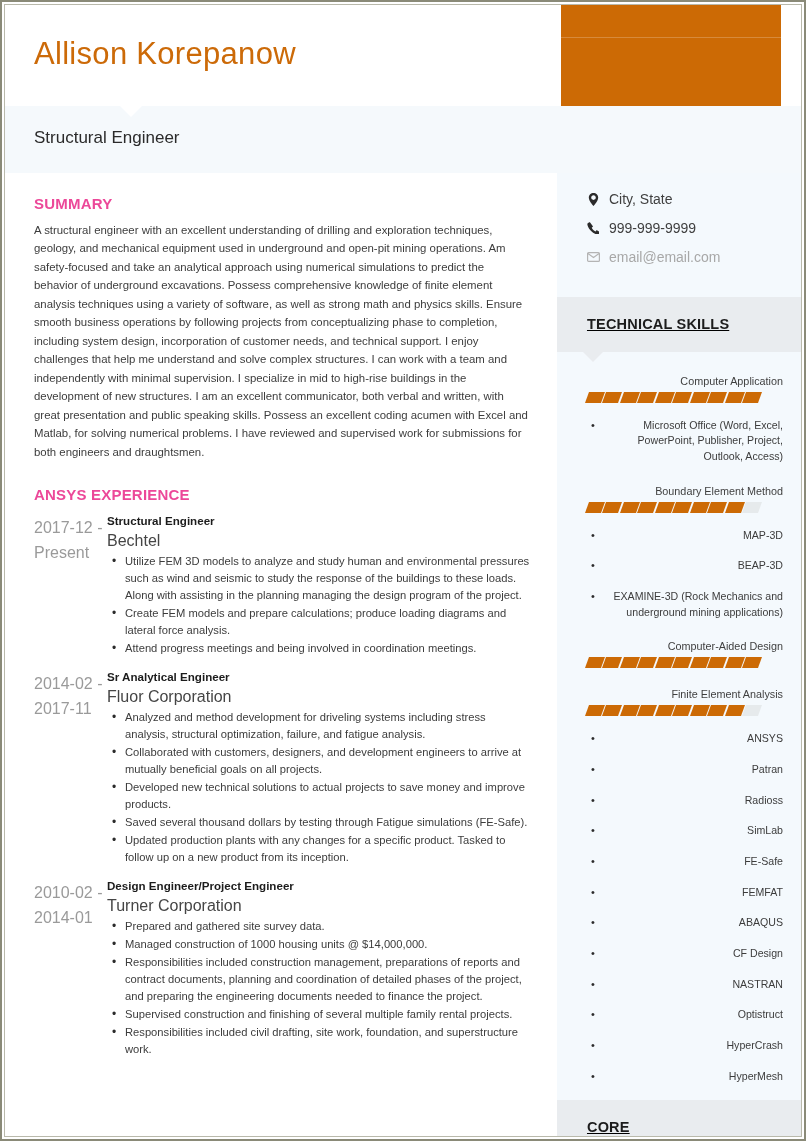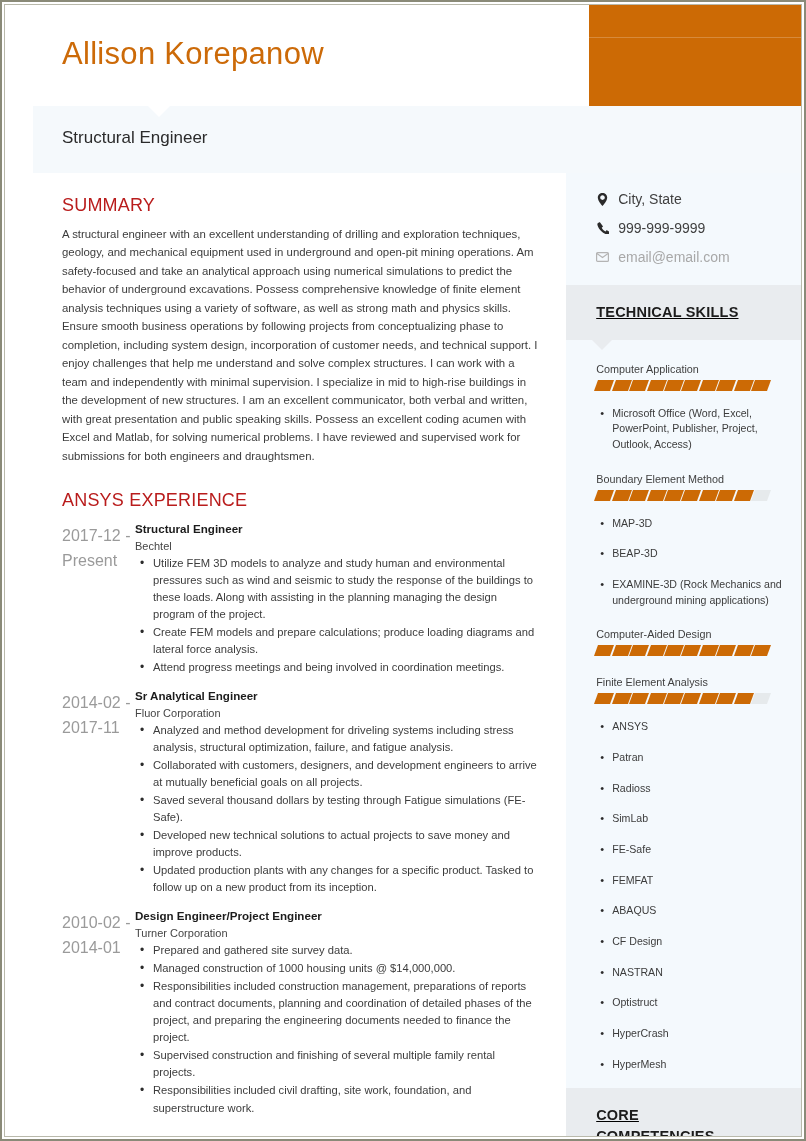--- a/index.html
+++ b/index.html
@@ -18,21 +18,20 @@
     background: #ffffff;
     border: 2px solid #8a8a78;
     overflow: hidden;
   }
   #page-inner {
     position: absolute;
     inset: 2px;
     background: #ffffff;
     border: 1px solid #b9b9ab;
     overflow: hidden;
-    padding-left: 28px;
   }
 
   
   .header {
     position: relative;
     height: 101px;
     background: #ffffff;
   }
   .name {
     position: absolute;
@@ -93,23 +92,23 @@
     height: 970px;
   }
 
   
   .main-col {
     width: 556px;
     padding: 22px 26px 0 29px;
     background: #ffffff;
   }
   .sec-heading {
-    font-size: 18px;
-    font-weight: normal;
-    color: #b91c1c;
+    font-size: 15px;
+    font-weight: bold;
+    color: #ec4899;
     letter-spacing: .2px;
     margin-bottom: 9px;
   }
   .summary-text {
     font-size: 11.4px;
     line-height: 1.62;
     color: #3c3c3c;
     text-align: left;
   }
   .work-heading { margin-top: 25px; margin-bottom: 11px; }
@@ -127,21 +126,21 @@
     padding-top: 2px;
   }
   .job-body { flex: 1; }
   .job-role {
     font-size: 11.6px;
     font-weight: bold;
     color: #1c1c1c;
     margin-bottom: 5px;
   }
   .job-company {
-    font-size: 11px;
+    font-size: 16px;
     color: #454545;
     margin-bottom: 3px;
   }
   .job-body ul {
     list-style: none;
     margin: 0;
     padding: 0;
   }
   .job-body li {
     position: relative;
@@ -172,21 +171,21 @@
   }
   .contact-row {
     display: flex;
     align-items: center;
     gap: 9px;
     padding: 0 0 0 30px;
     margin-bottom: 13px;
     font-size: 14px;
     color: #3f3f3f;
   }
-  .contact-row:last-child { margin-bottom: 4px; }
+  .contact-row:last-child { margin-bottom: 16px; }
   .contact-row.muted { color: #a8a8a8; }
   .contact-row .ic {
     width: 13px;
     display: inline-flex;
     justify-content: center;
     align-items: center;
     flex: 0 0 13px;
   }
   .contact-row .ic svg { display: block; }
 
@@ -209,21 +208,21 @@
     position: absolute;
     left: 26px;
     bottom: -10px;
     width: 0; height: 0;
     border-left: 10px solid transparent;
     border-right: 10px solid transparent;
     border-top: 10px solid #e9ecef;
   }
 
   .skills-body { padding: 23px 18px 12px 30px; }
-  .skill-group { margin-bottom: 20px; }
+  .skill-group { margin-bottom: 20px; text-align: right; }
   .skill-group:last-child { margin-bottom: 4px; }
   .skill-label {
     font-size: 10.8px;
     color: #3f3f3f;
     margin-bottom: 5px;
   }
   .skill-bar {
     display: flex;
     gap: 1.5px;
     height: 11px;
@@ -319,22 +318,22 @@
               </div>
             </div>
             <div class="job">
               <div class="job-dates">2014-02 - 2017-11</div>
               <div class="job-body">
                 <div class="job-role">Sr Analytical Engineer</div>
                 <div class="job-company">Fluor Corporation</div>
                 <ul>
                   <li>Analyzed and method development for driveling systems including stress analysis, structural optimization, failure, and fatigue analysis.</li>
                   <li>Collaborated with customers, designers, and development engineers to arrive at mutually beneficial goals on all projects.</li>
+                  <li>Developed new technical solutions to actual projects to save money and improve products.</li>
                   <li>Saved several thousand dollars by testing through Fatigue simulations (FE-Safe).</li>
-                  <li>Developed new technical solutions to actual projects to save money and improve products.</li>
                   <li>Updated production plants with any changes for a specific product. Tasked to follow up on a new product from its inception.</li>
                 </ul>
               </div>
             </div>
             <div class="job">
               <div class="job-dates">2010-02 - 2014-01</div>
               <div class="job-body">
                 <div class="job-role">Design Engineer/Project Engineer</div>
                 <div class="job-company">Turner Corporation</div>
                 <ul>

